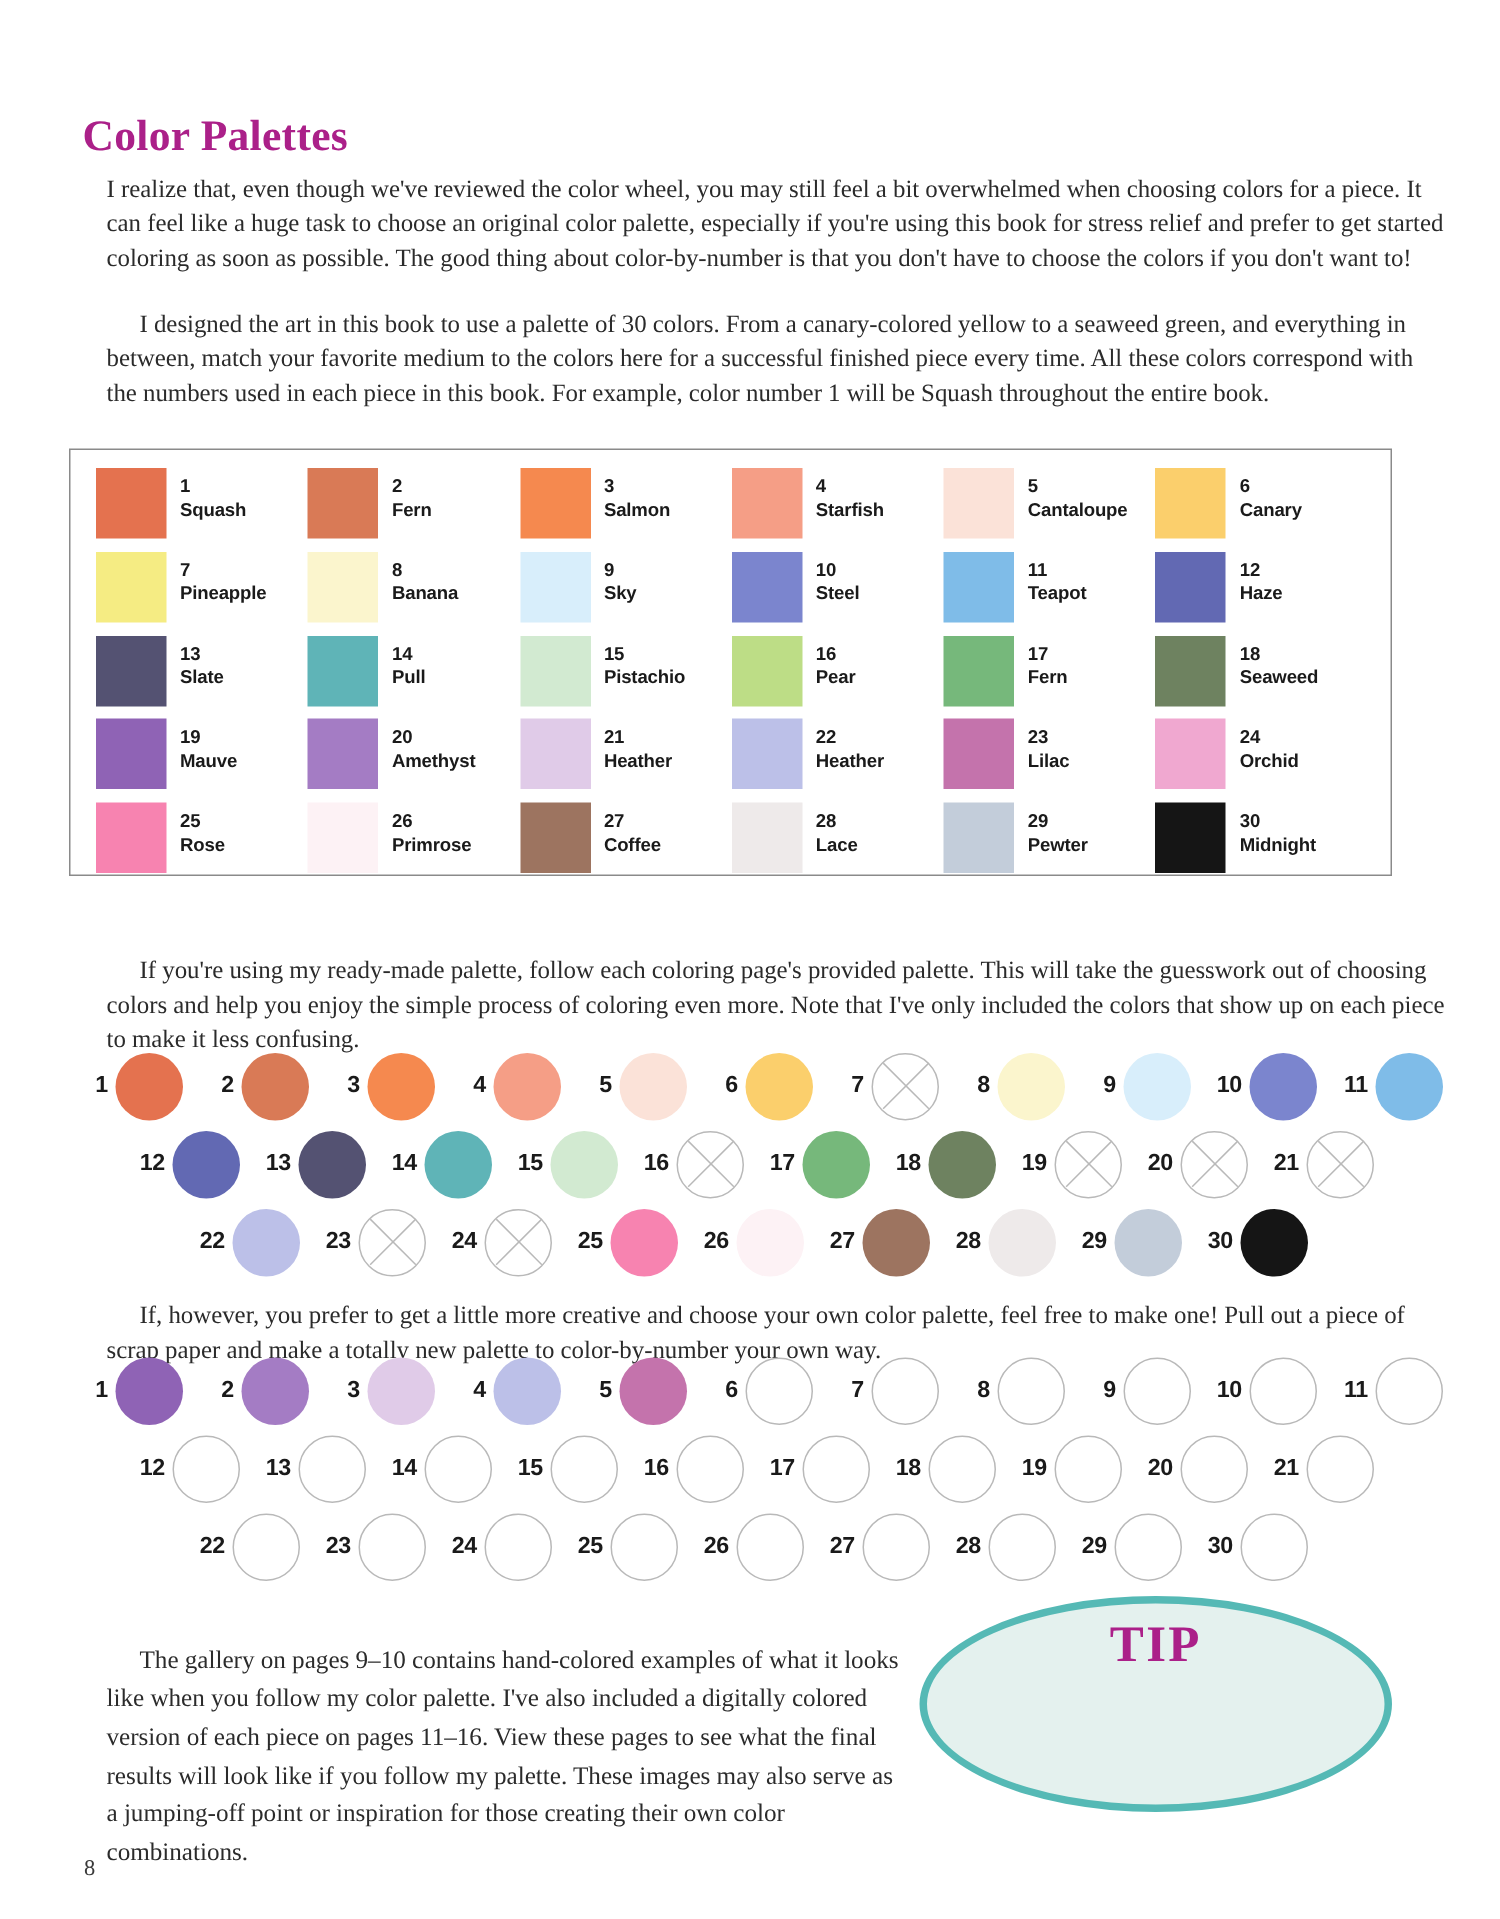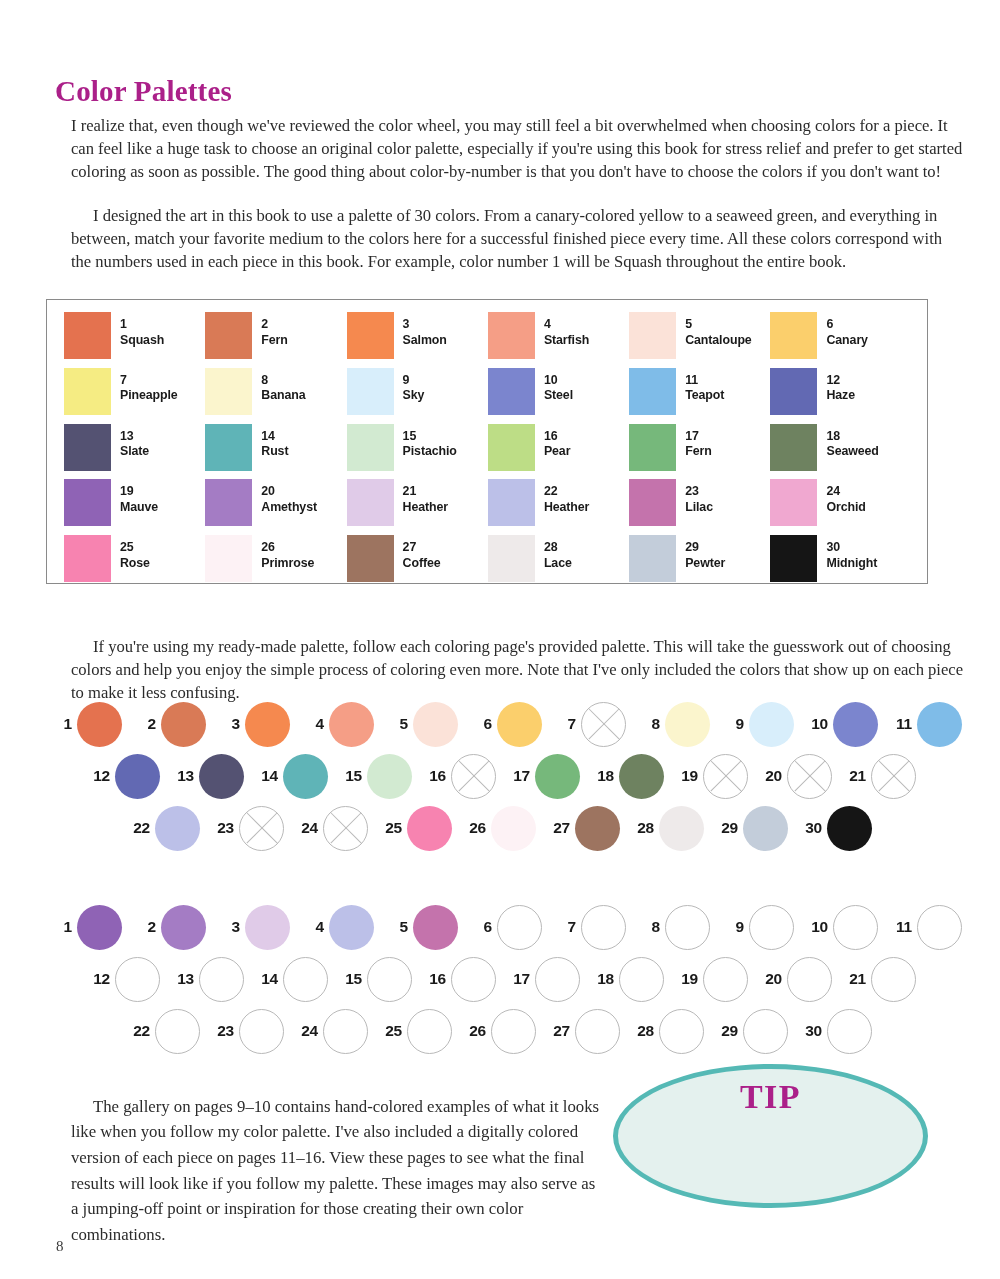--- a/index.html
+++ b/index.html
@@ -304,21 +304,21 @@
           <div class="swatch-chip" style="background: rgb(84, 82, 114);"></div>
           <div class="swatch-meta">
             <span class="swatch-num">13</span>
             <span class="swatch-name">Slate</span>
           </div>
         </div>
         <div class="swatch-cell">
           <div class="swatch-chip" style="background: rgb(95, 180, 183);"></div>
           <div class="swatch-meta">
             <span class="swatch-num">14</span>
-            <span class="swatch-name">Rust</span>
+            <span class="swatch-name">Pull</span>
           </div>
         </div>
         <div class="swatch-cell">
           <div class="swatch-chip" style="background: rgb(210, 234, 209);"></div>
           <div class="swatch-meta">
             <span class="swatch-num">15</span>
             <span class="swatch-name">Pistachio</span>
           </div>
         </div>
         <div class="swatch-cell">
@@ -553,20 +553,21 @@
           <span class="circle-label">29</span>
           <span class="circle-dot" style="background: rgb(195, 205, 218);"></span>
         </div>
         <div class="circle-item">
           <span class="circle-label">30</span>
           <span class="circle-dot" style="background: rgb(21, 21, 21);"></span>
         </div>
       </div>
     </div>
 
+  <p class="para indent" id="para-custom">If, however, you prefer to get a little more creative and choose your own color palette, feel free to make one! Pull out a piece of scrap paper and make a totally new palette to color-by-number your own way.</p>
 
   <div class="circles-block" id="custom-circles">
       <div class="circle-row">
         <div class="circle-item">
           <span class="circle-label">1</span>
           <span class="circle-dot" style="background: rgb(143, 99, 181);"></span>
         </div>
         <div class="circle-item">
           <span class="circle-label">2</span>
           <span class="circle-dot" style="background: rgb(164, 124, 196);"></span>

